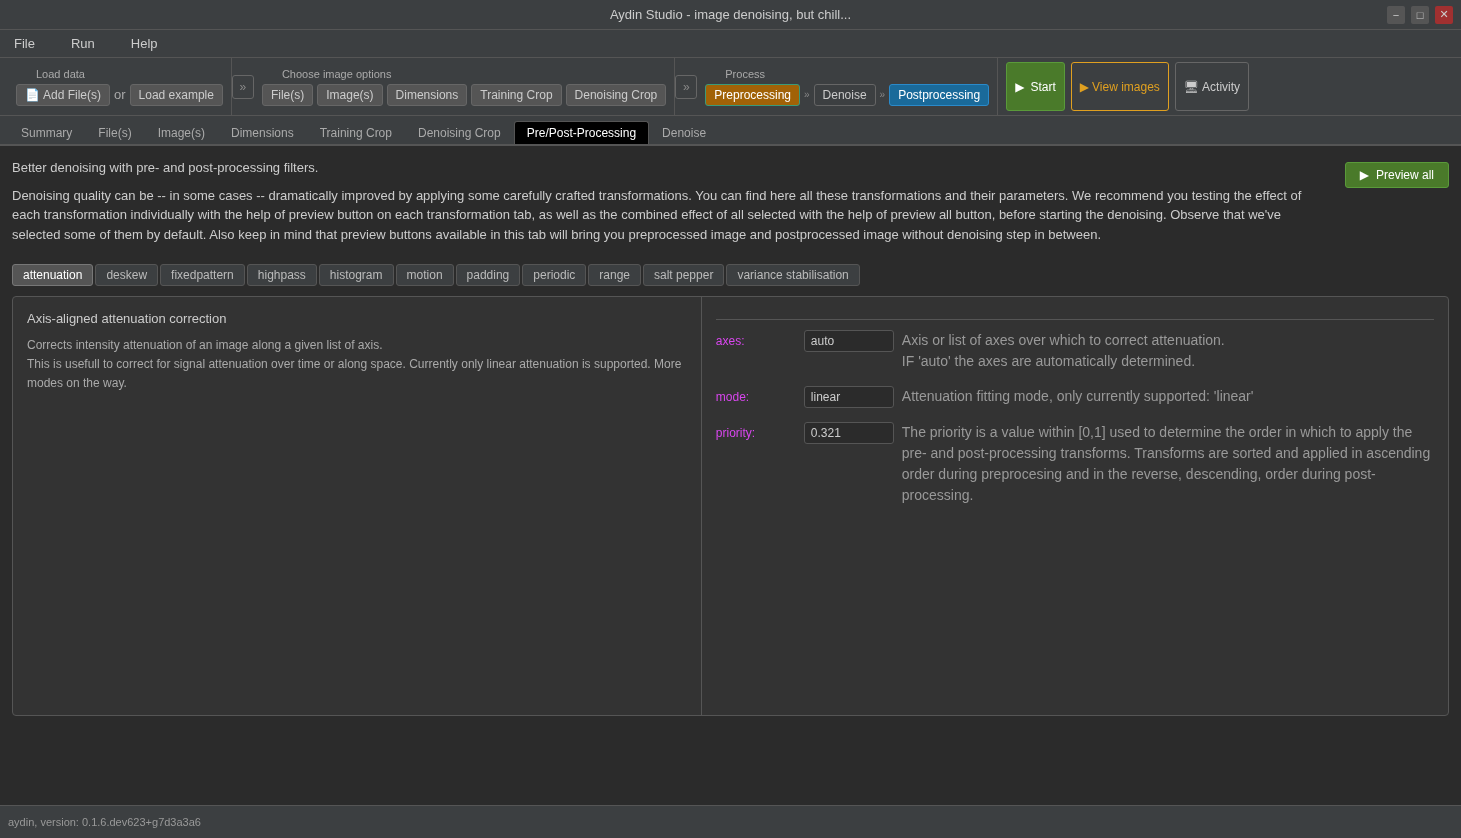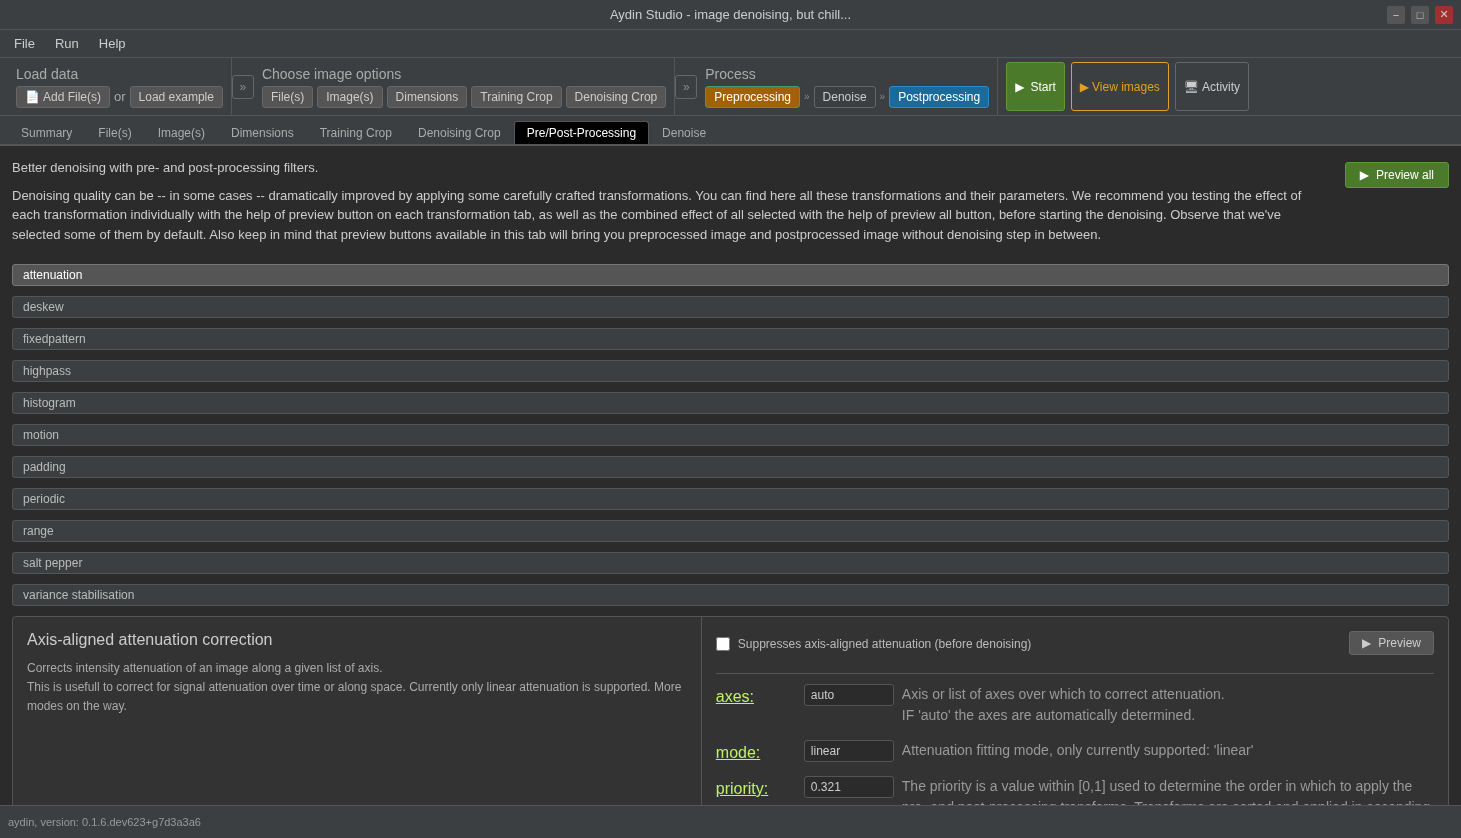--- a/index.html
+++ b/index.html
@@ -42,21 +42,21 @@
       border-radius: 2px;
     }
     
     #menu-bar {
       background: #3c3f41;
       height: 28px;
       display: flex;
       align-items: center;
       padding: 0 6px;
       border-bottom: 1px solid #555;
-      gap: 4px;
+      gap: 20px;
     }
     .menu-item {
       color: #ccc;
       padding: 3px 8px;
       cursor: pointer;
       border-radius: 3px;
       font-size: 13px;
     }
     
     #toolbar {
@@ -72,22 +72,23 @@
       display: flex;
       flex-direction: column;
       padding: 4px 8px;
       border-right: 1px solid #555;
       height: 100%;
       justify-content: center;
     }
     .toolbar-section:last-child { border-right: none; }
     .section-label {
       color: #aaa;
-      font-size: 14px;
+      font-size: 11px;
       margin-bottom: 4px;
+      margin-left: 20px;
     }
     .section-controls {
       display: flex;
       align-items: center;
       gap: 4px;
     }
     .tool-btn {
       background: #555;
       border: 1px solid #666;
       color: #ccc;
@@ -201,24 +202,23 @@
       font-size: 12px;
       white-space: nowrap;
       display: flex;
       align-items: center;
       gap: 4px;
       margin-top: 4px;
     }
     
     #sub-tabs {
       display: flex;
-      gap: 10px;
+      gap: 2px;
       margin-bottom: 10px;
       flex-wrap: wrap;
-      flex-direction: column;
     }
     .sub-tab {
       padding: 3px 10px;
       background: #3c3f41;
       border: 1px solid #555;
       color: #bbb;
       cursor: pointer;
       border-radius: 3px;
       font-size: 12px;
     }
@@ -239,21 +239,21 @@
       width: 48%;
       padding: 14px;
       border-right: 1px solid #555;
     }
     #right-panel {
       flex: 1;
       padding: 14px;
     }
     .panel-title {
       color: #ccc;
-      font-size: 16px;
+      font-size: 13px;
       margin-bottom: 10px;
     }
     .panel-desc {
       color: #aaa;
       font-size: 12px;
       line-height: 1.6;
     }
     
     .checkbox-row {
       display: flex;
@@ -284,25 +284,24 @@
       width: 100%;
       margin-top: 10px;
     }
     .field-row {
       display: flex;
       align-items: flex-start;
       margin-bottom: 14px;
       gap: 8px;
     }
     .field-label {
-      color: #bef264;
-      font-size: 16px;
+      color: #d946ef;
+      font-size: 12px;
       width: 80px;
       padding-top: 4px;
-      text-decoration: underline;
     }
     .field-input {
       background: #2b2b2b;
       border: 1px solid #555;
       color: #ccc;
       padding: 3px 6px;
       border-radius: 3px;
       font-size: 12px;
       width: 90px;
     }
@@ -483,30 +482,20 @@
   <div id="panel">
 
     <div id="left-panel">
       <div class="panel-title">Axis-aligned attenuation correction</div>
       <div class="panel-desc" style="white-space:pre-line;">Corrects intensity attenuation of an image along a given list of axis.
 This is usefull to correct for signal attenuation over time or along space. Currently only linear attenuation is supported. More modes on the way.</div>
     </div>
 
     <div id="right-panel">
 
-      <div style="display:flex;justify-content:space-between;align-items:center;margin-bottom:8px;">
-        <div class="checkbox-row">
-          <input type="checkbox" id="suppress-check" style="">
-          <label for="suppress-check">Suppresses axis-aligned attenuation (before denoising)</label>
-        </div>
-        <button id="preview-btn">
-          <span class="play-icon"></span>
-          <span>Preview</span>
-        </button>
-      </div>
       <hr class="separator">
 
       <div class="fields-table">
 
         <div class="field-row">
           <div class="field-label">axes:</div>
           <input type="text" class="field-input" value="auto" style="">
           <div class="field-desc" style="white-space:pre-line;">Axis or list of axes over which to correct attenuation.
 IF 'auto' the axes are automatically determined.</div>
         </div>

